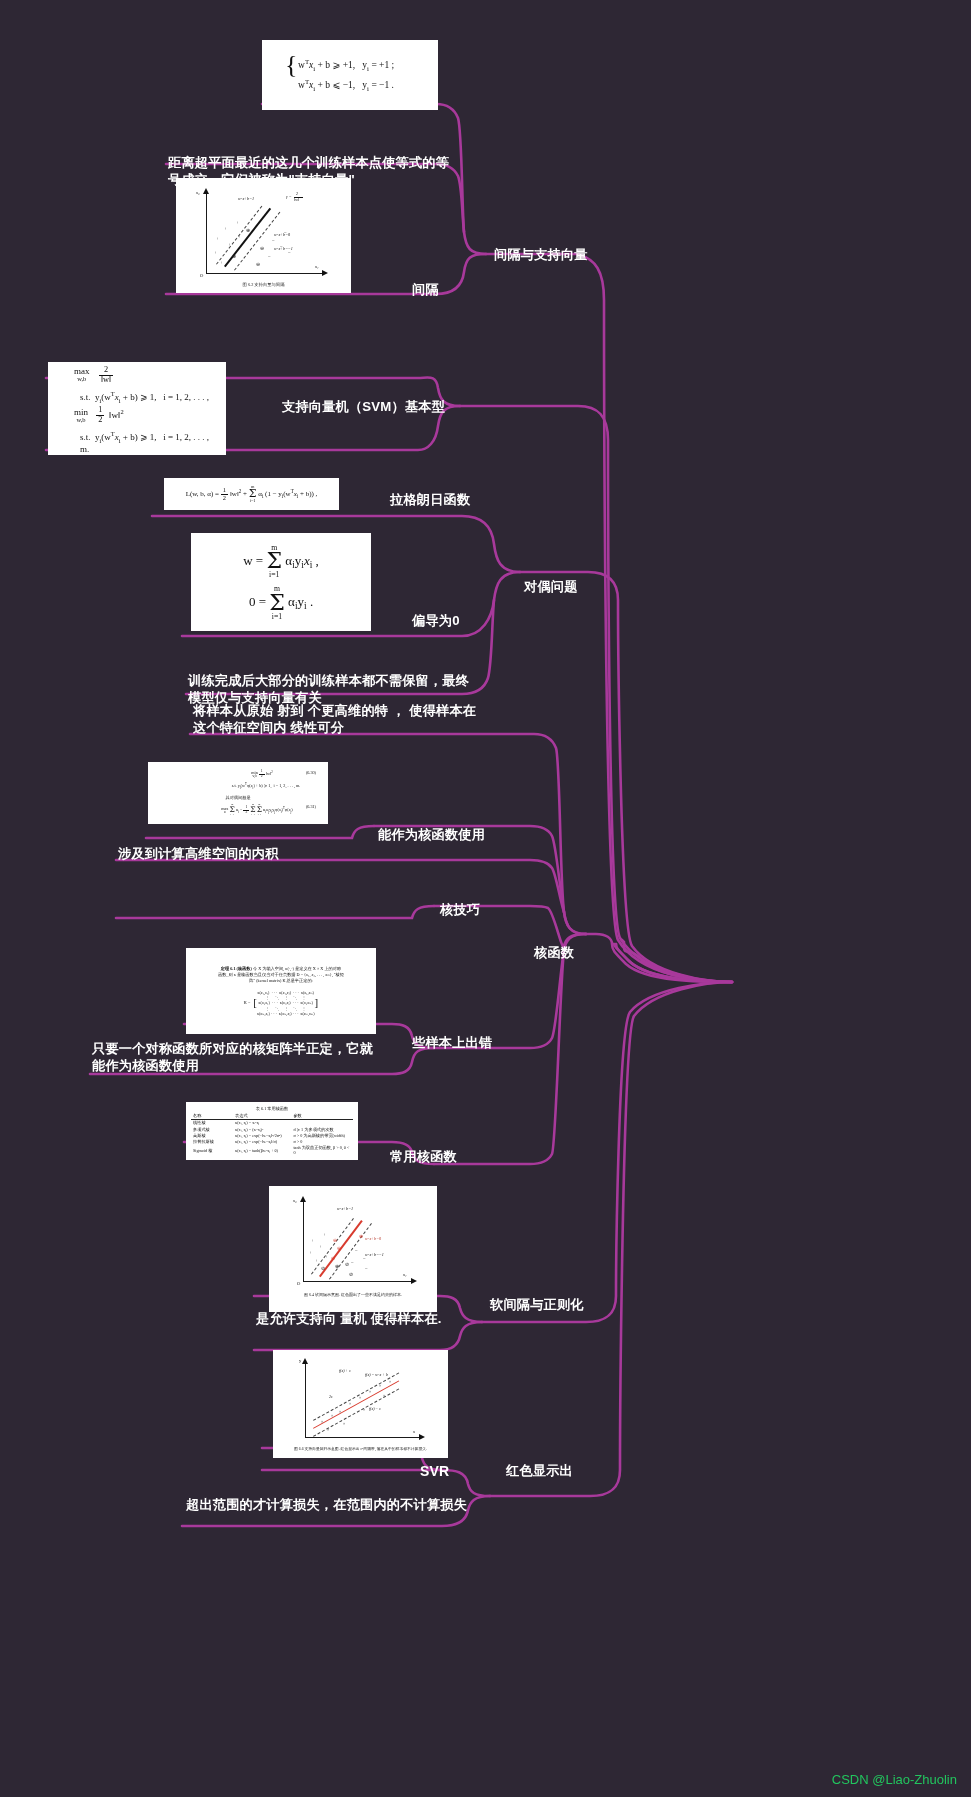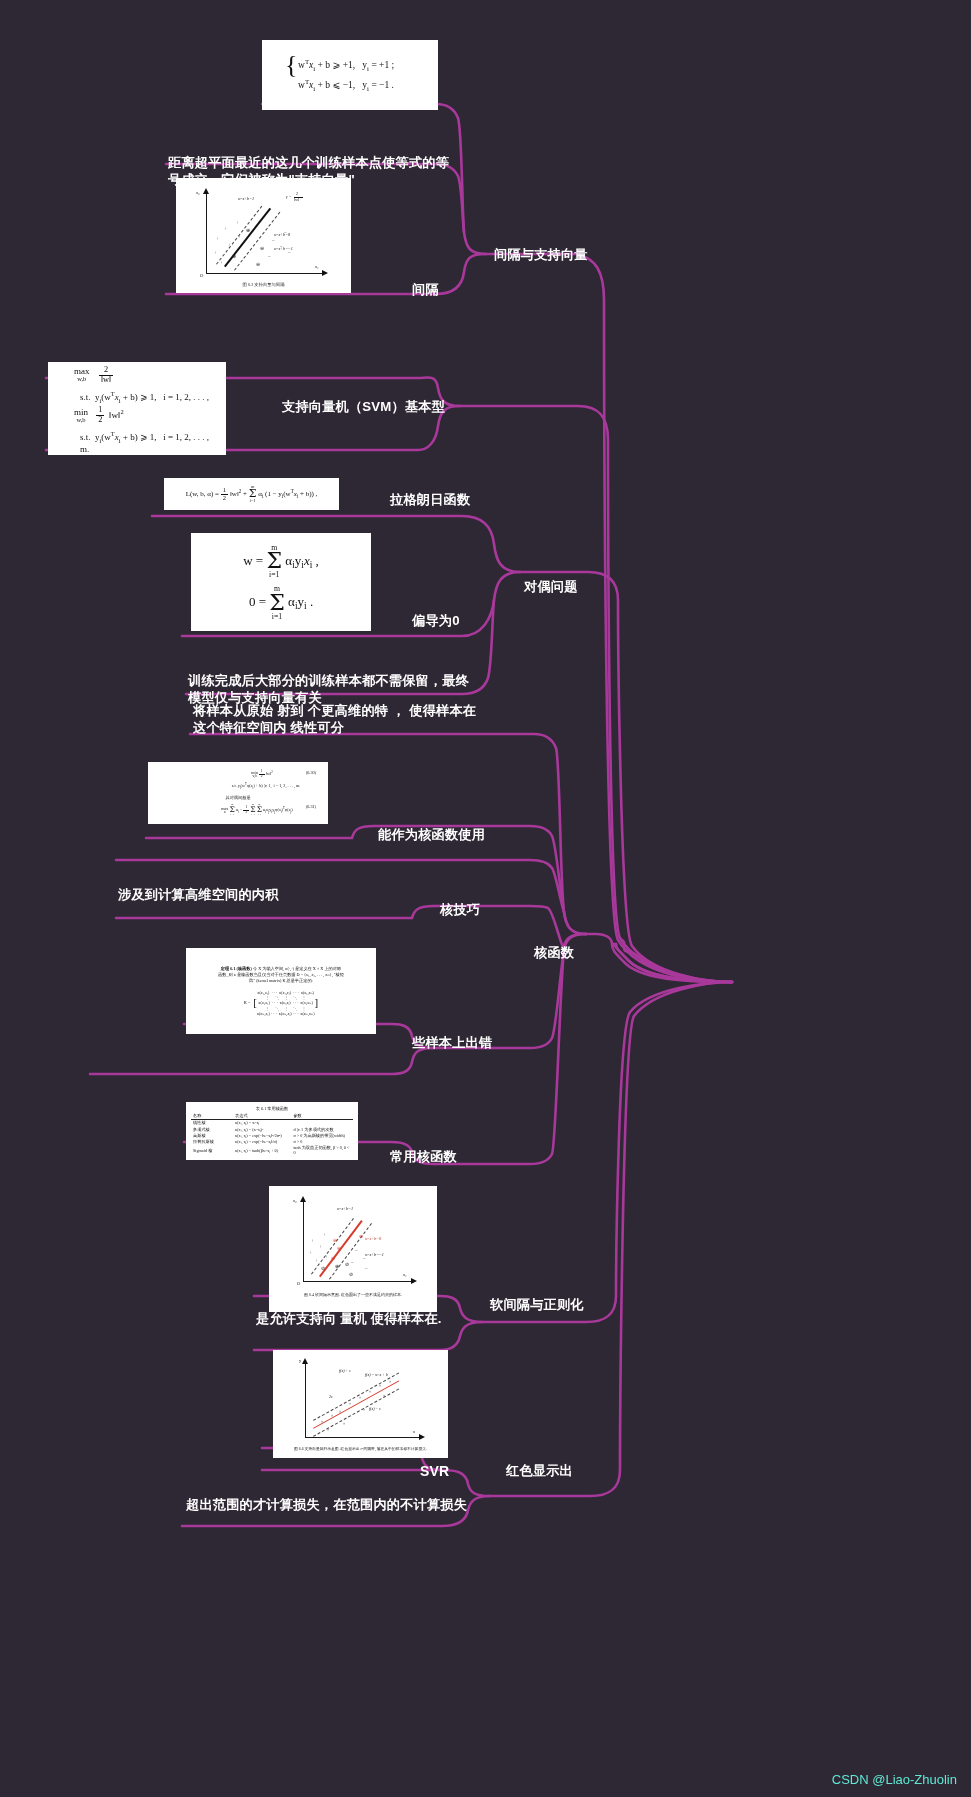--- a/index.html
+++ b/index.html
@@ -45,21 +45,21 @@
     font-weight: bold;
     display: flex;
     align-items: center;
     justify-content: center;
     letter-spacing: 1px;
     box-shadow: 0 1px 3px rgba(0,0,0,.35);
   }
   .watermark {
     position: absolute;
     right: 14px; bottom: 10px;
-    color: #5eead4;
+    color: #22c55e;
     font-size: 13px;
     font-weight: normal;
   }
   
   .fig { position: relative; width: 100%; height: 100%; background:#fff; }
   .fig .axis { position:absolute; background:#1a1a1a; }
   .fig .hyp { position:absolute; background:#111; transform-origin: 0 0; }
   .fig .hypd { position:absolute; border-top:1px dashed #444; transform-origin: 0 0; }
   .fig .redline { position:absolute; background:#d83b2e; transform-origin:0 0; }
   .fig .cap { position:absolute; left:0; right:0; text-align:center;
@@ -348,21 +348,21 @@
         <span class="bigsum" style="font-size:0.9em;"><span style="display:block;font-size:0.7em;">m</span><span class="sg">Σ</span><span style="display:block;font-size:0.7em;">i=1</span></span>
         <span class="bigsum" style="font-size:0.9em;"><span style="display:block;font-size:0.7em;">m</span><span class="sg">Σ</span><span style="display:block;font-size:0.7em;">j=1</span></span>
         α<sub class="mono-sub">i</sub>α<sub class="mono-sub">j</sub>y<sub class="mono-sub">i</sub>y<sub class="mono-sub">j</sub>φ(<i>x</i><sub class="mono-sub">i</sub>)<sup class="mono-sup">T</sup>φ(<i>x</i><sub class="mono-sub">j</sub>)
         <span style="position:absolute; right:6px;">(6.31)</span>
       </div>
     </div>
   </div>
 
   <div class="node sz13" style="left:378px; top:826px;">能作为核函数使用</div>
 
-  <div class="node sz13" style="left:118px; top:845px; width:300px;margin-top:41px;">涉及到计算高维空间的内积</div>
+  <div class="node sz13" style="left:118px; top:845px; width:300px;">涉及到计算高维空间的内积</div>
 
 
   <div class="node sz13" style="left:440px; top:901px;">核技巧</div>
 
   <div class="node sz13" style="left:534px; top:932px;margin-top:12px;">核函数</div>
 
 
   <div class="formula" style="left:186px; top:948px; width:190px; height:86px; padding:5px 7px;">
     <div class="ftext fxtiny" style="width:100%; line-height:1.5;">
       <div><b>定理 6.1 (核函数)</b>&nbsp;令 X 为输入空间, κ(·,·) 是定义在 X × X 上的对称</div>
@@ -378,20 +378,22 @@
           <span style="display:block;">⋮&nbsp;&nbsp;&nbsp;&nbsp;&nbsp;&nbsp;⋱&nbsp;&nbsp;&nbsp;&nbsp;&nbsp;⋮&nbsp;&nbsp;&nbsp;&nbsp;&nbsp;⋱&nbsp;&nbsp;&nbsp;&nbsp;&nbsp;⋮</span>
           <span style="display:block;">κ(<i>x</i>ₘ,<i>x</i>₁) · · ·&nbsp; κ(<i>x</i>ₘ,<i>x</i>ⱼ) · · ·&nbsp; κ(<i>x</i>ₘ,<i>x</i>ₘ)</span>
         </span>
         <span style="font-size:2.6em; line-height:0.5;">]</span>
       </div>
     </div>
   </div>
 
   <div class="node sz13" style="left:412px; top:1034px;">些样本上出错</div>
 
+  <div class="node sz13" style="left:92px; top:1040px; width:300px;">只要一个对称函数所对应的核矩阵半正定，它就
+能作为核函数使用</div>
 
   <div class="formula" style="left:186px; top:1102px; width:172px; height:58px; padding:3px 5px;">
     <div class="ftext" style="width:100%;">
       <div style="text-align:center; font-size:4.2px; font-family:'Liberation Serif',serif;
                   margin-bottom:1.5px;">表 6.1  常用核函数</div>
       <table class="rowtbl">
         <thead>
           <tr>
             <th style="width:26%;">名称</th>
             <th style="width:36%;">表达式</th>

